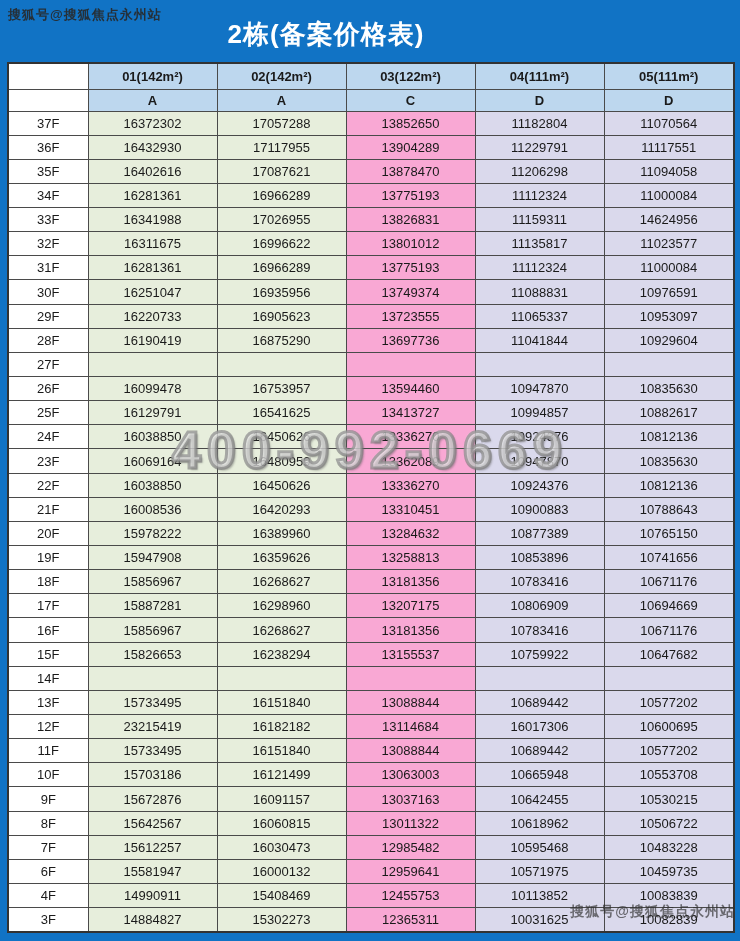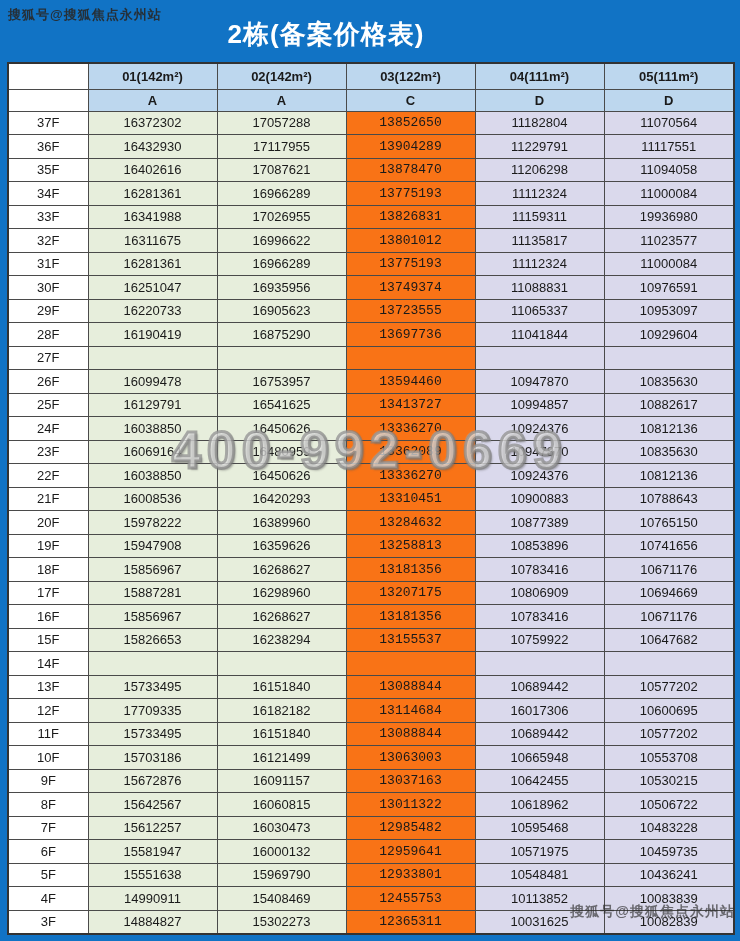--- a/index.html
+++ b/index.html
@@ -40,21 +40,21 @@
     white-space: nowrap;
   }
   .price-table { border: 2px solid #333333; }
   thead tr.hdr1 { height: 26px; }
   thead tr.hdr2 { height: 22px; }
   thead th { background: #BDD7EE; font-weight: bold; font-size: 13.5px; }
   thead th.corner { background: #ffffff; }
   tbody tr { height: 23.5px; }
   td.floor  { background: #ffffff; margin-top: 48px; }
   td.green  { background: #E7EEDC; }
-  td.peach  { background: #f97316; font-family: Liberation Mono, monospace; }
+  td.peach  { background: #f9a8d4; }
   td.lav    { background: #DAD9EC; }
   .wm-center {
     position: absolute; top: 420px; left: 50%;
     transform: translateX(-50%);
     font-size: 52px; font-weight: bold;
     letter-spacing: 6px; white-space: nowrap;
     color: rgba(225,225,225,0.50);
     -webkit-text-stroke: 3px rgba(128,128,128,0.65);
     text-shadow: 2px 2px 2px rgba(90,90,90,0.45), -1px -1px 1px rgba(255,255,255,0.5);
     pointer-events: none;
@@ -132,21 +132,21 @@
         <td class="peach">13775193</td>
         <td class="lav">11112324</td>
         <td class="lav">11000084</td>
       </tr>
       <tr>
         <td class="floor">33F</td>
         <td class="green">16341988</td>
         <td class="green">17026955</td>
         <td class="peach">13826831</td>
         <td class="lav">11159311</td>
-        <td class="lav">19936980</td>
+        <td class="lav">14624956</td>
       </tr>
       <tr>
         <td class="floor">32F</td>
         <td class="green">16311675</td>
         <td class="green">16996622</td>
         <td class="peach">13801012</td>
         <td class="lav">11135817</td>
         <td class="lav">11023577</td>
       </tr>
       <tr>
@@ -296,21 +296,21 @@
       <tr>
         <td class="floor">13F</td>
         <td class="green">15733495</td>
         <td class="green">16151840</td>
         <td class="peach">13088844</td>
         <td class="lav">10689442</td>
         <td class="lav">10577202</td>
       </tr>
       <tr>
         <td class="floor">12F</td>
-        <td class="green">17709335</td>
+        <td class="green">23215419</td>
         <td class="green">16182182</td>
         <td class="peach">13114684</td>
         <td class="lav">16017306</td>
         <td class="lav">10600695</td>
       </tr>
       <tr>
         <td class="floor">11F</td>
         <td class="green">15733495</td>
         <td class="green">16151840</td>
         <td class="peach">13088844</td>
@@ -351,28 +351,20 @@
       </tr>
       <tr>
         <td class="floor">6F</td>
         <td class="green">15581947</td>
         <td class="green">16000132</td>
         <td class="peach">12959641</td>
         <td class="lav">10571975</td>
         <td class="lav">10459735</td>
       </tr>
       <tr>
-        <td class="floor">5F</td>
-        <td class="green">15551638</td>
-        <td class="green">15969790</td>
-        <td class="peach">12933801</td>
-        <td class="lav">10548481</td>
-        <td class="lav">10436241</td>
-      </tr>
-      <tr>
         <td class="floor">4F</td>
         <td class="green">14990911</td>
         <td class="green">15408469</td>
         <td class="peach">12455753</td>
         <td class="lav">10113852</td>
         <td class="lav">10083839</td>
       </tr>
       <tr>
         <td class="floor">3F</td>
         <td class="green">14884827</td>

